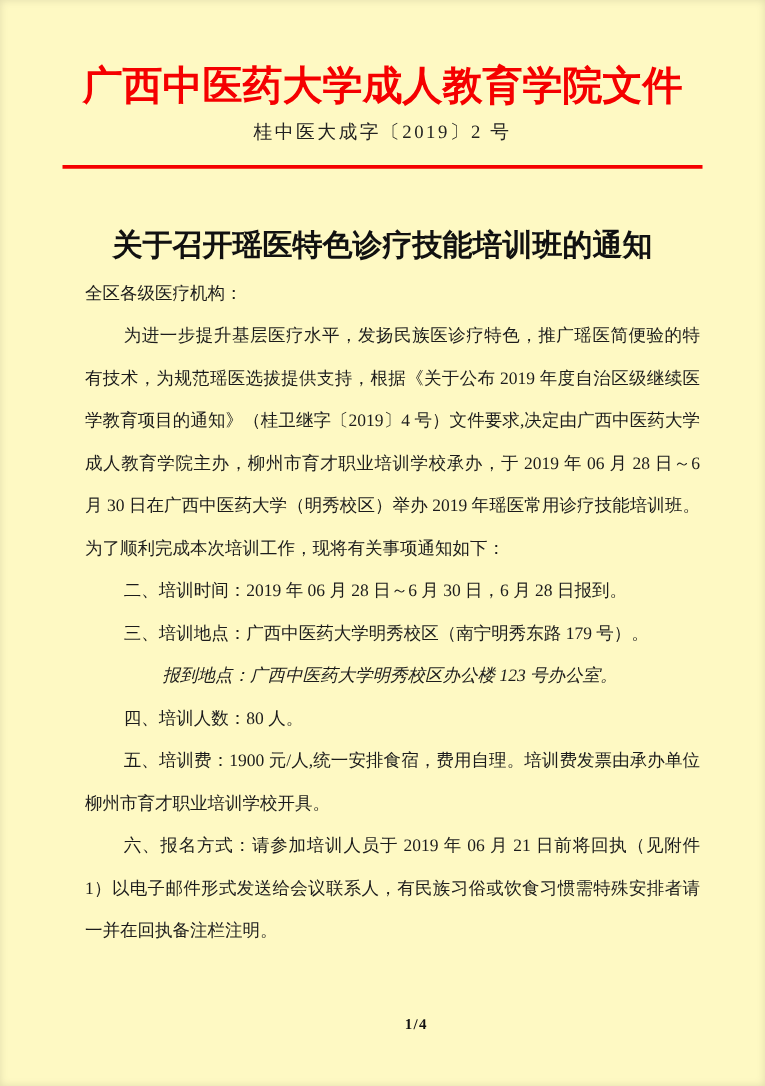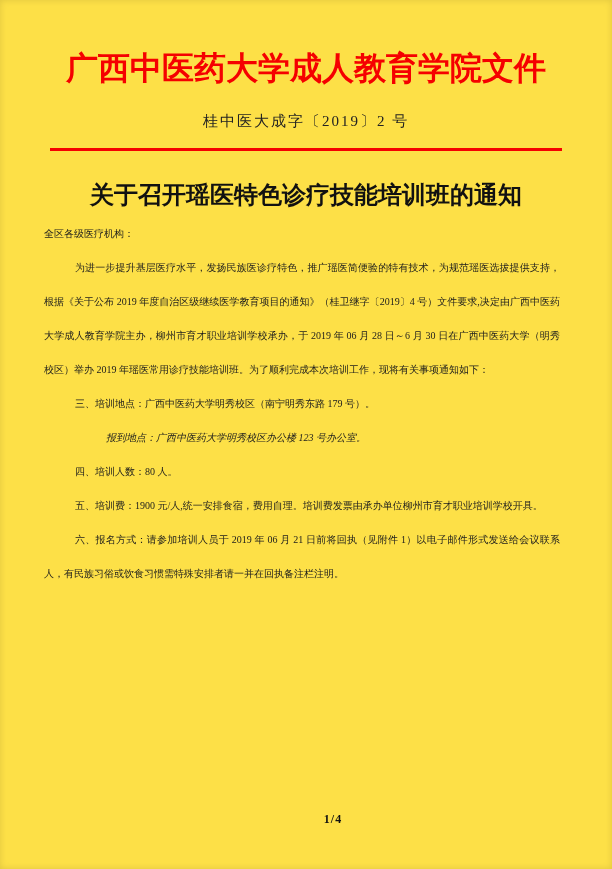--- a/index.html
+++ b/index.html
@@ -11,59 +11,59 @@
     width: 612px;
     height: 869px;
     position: relative;
     overflow: hidden;
     font-family: "Liberation Serif", serif;
     color: #1c1c1c;
   }
   .page {
     position: absolute;
     inset: 0;
-    background: #fde047;
+    background: #fef9c3;
     box-shadow: inset 0 0 7px rgba(0,0,0,0.12);
   }
   .red-head {
     margin: 52px 20px 0 20px;
     text-align: center;
     font-family: "Liberation Sans", sans-serif;
     font-weight: bold;
     font-size: 32px;
     line-height: 1.05;
     color: var(--accent-red, #f50000);
     letter-spacing: 0px;
     white-space: nowrap;
   }
   .doc-number {
-    margin-top: 26px;
+    margin-top: 10px;
     text-align: center;
     font-size: 15px;
     letter-spacing: 2px;
     color: #222222;
   }
   .red-rule {
     border: none;
     border-top: 3px solid var(--accent-red, #f50000);
     margin: 17px 50px 0 50px;
   }
   .doc-title {
-    margin: 30px 20px 0 20px;
+    margin: 48px 20px 0 20px;
     text-align: center;
     font-family: "Liberation Sans", sans-serif;
     font-weight: bold;
     font-size: 24px;
     line-height: 1.2;
     color: #111111;
     white-space: nowrap;
   }
   .body-text {
-    margin: 8px 52px 0 44px;
-    font-size: 10px;
+    margin: 8px 52px 0 68px;
+    font-size: 14px;
     line-height: 34px;
     text-align: justify;
     text-align-last: left;
     color: #1c1c1c;
   }
   .body-text p {
     margin: 0;
     padding: 0;
   }
   .indent-0 { text-indent: 0; }
@@ -91,20 +91,21 @@
 
   <div class="doc-number">桂中医大成字〔2019〕2 号</div>
 
   <hr class="red-rule">
 
   <h2 class="doc-title">关于召开瑶医特色诊疗技能培训班的通知</h2>
 
   <div class="body-text">
     <p class="indent-0">全区各级医疗机构：</p>
     <p class="indent-2">为进一步提升基层医疗水平，发扬民族医诊疗特色，推广瑶医简便验的特有技术，为规范瑶医选拔提供支持，根据《关于公布 2019 年度自治区级继续医学教育项目的通知》（桂卫继字〔2019〕4 号）文件要求,决定由广西中医药大学成人教育学院主办，柳州市育才职业培训学校承办，于 2019 年 06 月 28 日～6 月 30 日在广西中医药大学（明秀校区）举办 2019 年瑶医常用诊疗技能培训班。为了顺利完成本次培训工作，现将有关事项通知如下：</p>
+    <p class="indent-2">二、培训时间：2019 年 06 月 28 日～6 月 30 日，6 月 28 日报到。</p>
     <p class="indent-2">三、培训地点：广西中医药大学明秀校区（南宁明秀东路 179 号）。</p>
     <p class="indent-4">报到地点：广西中医药大学明秀校区办公楼 123 号办公室。</p>
     <p class="indent-2">四、培训人数：80 人。</p>
     <p class="indent-2">五、培训费：1900 元/人,统一安排食宿，费用自理。培训费发票由承办单位柳州市育才职业培训学校开具。</p>
     <p class="indent-2">六、报名方式：请参加培训人员于 2019 年 06 月 21 日前将回执（见附件 1）以电子邮件形式发送给会议联系人，有民族习俗或饮食习惯需特殊安排者请一并在回执备注栏注明。</p>
   </div>
 
   <div class="footer">1/4</div>
 
 </div>

